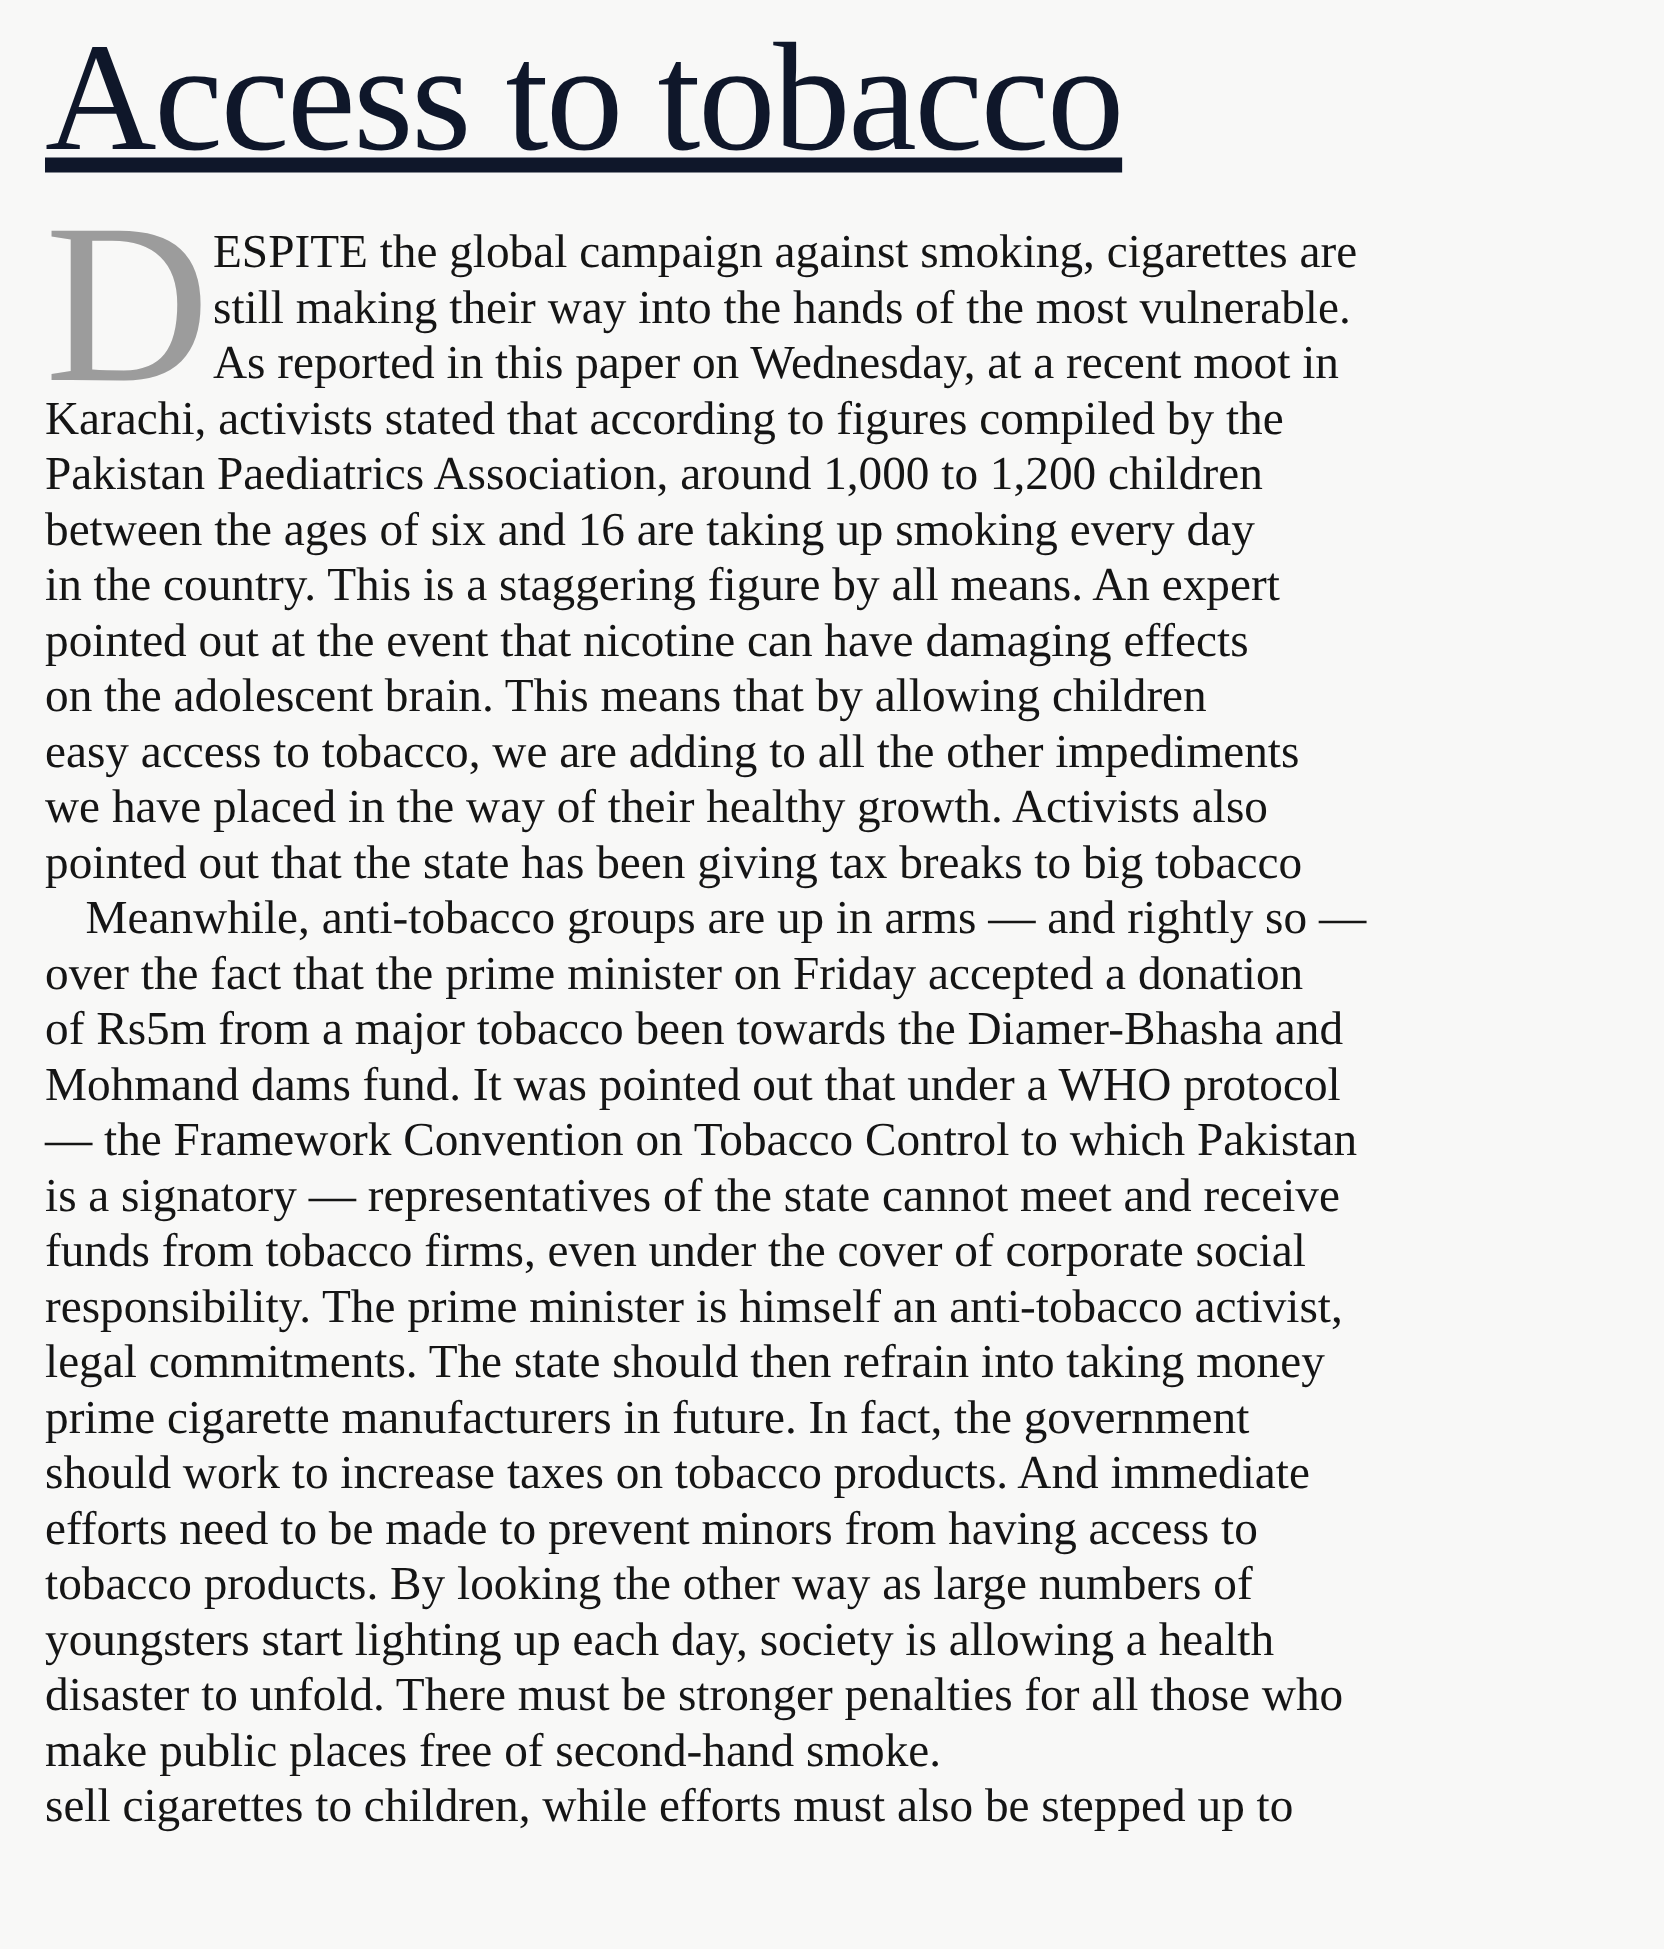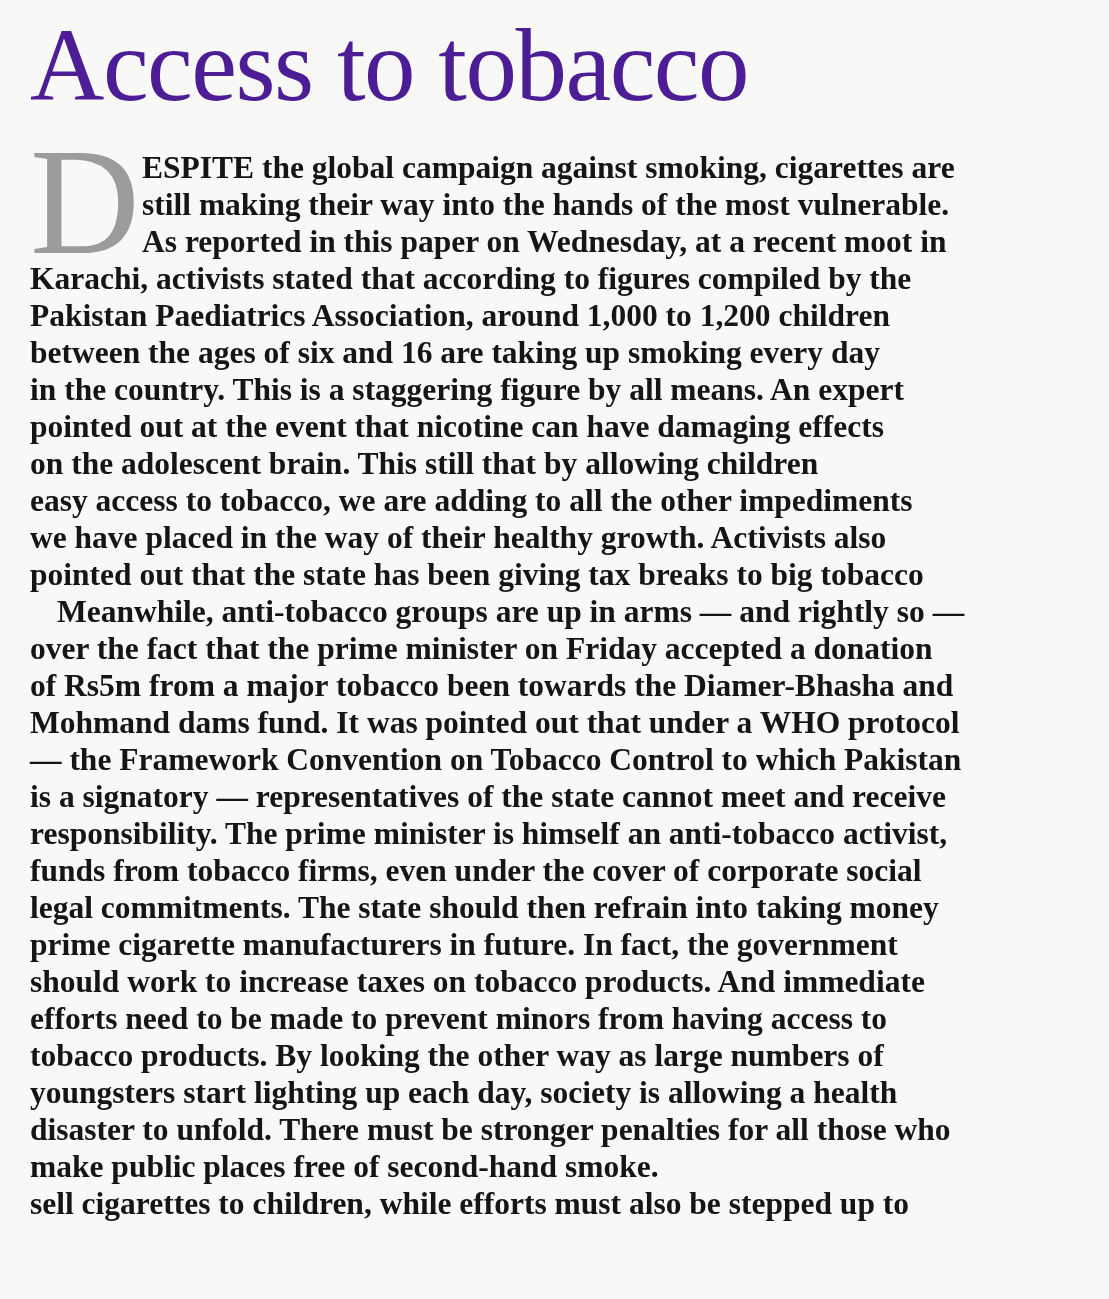--- a/index.html
+++ b/index.html
@@ -15,23 +15,24 @@
   .page {
     padding: 0 20px 0 30px;
     box-sizing: border-box;
   }
   .title {
     font-family: "Liberation Serif", serif;
     font-weight: 400;
     font-size: 103px;
     line-height: 103px;
     letter-spacing: -1.5px;
-    color: #4c1d95;
+    color: #0f172a;
     margin: 14px 0 0 0;
     white-space: nowrap;
+    text-decoration: underline;
   }
   .article-body {
     margin-top: 32px;
     font-family: "Liberation Serif", serif;
     font-size: 31.5px;
     line-height: 37px;
     color: #151515;
   }
   .para {
     margin: 0;
@@ -41,21 +42,20 @@
     width: 112px;
     height: 104px;
     font-family: "Liberation Serif", serif;
     font-size: 152px;
     line-height: 106px;
     color: #9c9c9c;
     text-align: left;
   }
   .line {
     white-space: nowrap;
-    font-weight: bold;
   }
   .para-indent .line:first-child {
     text-indent: 27px;
   }
 </style>
 </head>
 <body>
 
 <div class="page">
   <h1 class="title">Access to tobacco</h1>
@@ -63,34 +63,34 @@
     <div class="para">
       <span class="dropcap">D</span>
       <div class="line">ESPITE the global campaign against smoking, cigarettes are</div>
       <div class="line">still making their way into the hands of the most vulnerable.</div>
       <div class="line">As reported in this paper on Wednesday, at a recent moot in</div>
       <div class="line">Karachi, activists stated that according to figures compiled by the</div>
       <div class="line">Pakistan Paediatrics Association, around 1,000 to 1,200 children</div>
       <div class="line">between the ages of six and 16 are taking up smoking every day</div>
       <div class="line">in the country. This is a staggering figure by all means. An expert</div>
       <div class="line">pointed out at the event that nicotine can have damaging effects</div>
-      <div class="line">on the adolescent brain. This still that by allowing children</div>
+      <div class="line">on the adolescent brain. This means that by allowing children</div>
       <div class="line">easy access to tobacco, we are adding to all the other impediments</div>
       <div class="line">we have placed in the way of their healthy growth. Activists also</div>
       <div class="line">pointed out that the state has been giving tax breaks to big tobacco</div>
     </div>
     <div class="para para-indent">
       <div class="line">Meanwhile, anti-tobacco groups are up in arms — and rightly so —</div>
       <div class="line">over the fact that the prime minister on Friday accepted a donation</div>
       <div class="line">of Rs5m from a major tobacco been towards the Diamer-Bhasha and</div>
       <div class="line">Mohmand dams fund. It was pointed out that under a WHO protocol</div>
       <div class="line">— the Framework Convention on Tobacco Control to which Pakistan</div>
       <div class="line">is a signatory — representatives of the state cannot meet and receive</div>
+      <div class="line">funds from tobacco firms, even under the cover of corporate social</div>
       <div class="line">responsibility. The prime minister is himself an anti-tobacco activist,</div>
-      <div class="line">funds from tobacco firms, even under the cover of corporate social</div>
       <div class="line">legal commitments. The state should then refrain into taking money</div>
       <div class="line">prime cigarette manufacturers in future. In fact, the government</div>
       <div class="line">should work to increase taxes on tobacco products. And immediate</div>
       <div class="line">efforts need to be made to prevent minors from having access to</div>
       <div class="line">tobacco products. By looking the other way as large numbers of</div>
       <div class="line">youngsters start lighting up each day, society is allowing a health</div>
       <div class="line">disaster to unfold. There must be stronger penalties for all those who</div>
       <div class="line">make public places free of second-hand smoke.</div>
       <div class="line">sell cigarettes to children, while efforts must also be stepped up to</div>
     </div>

